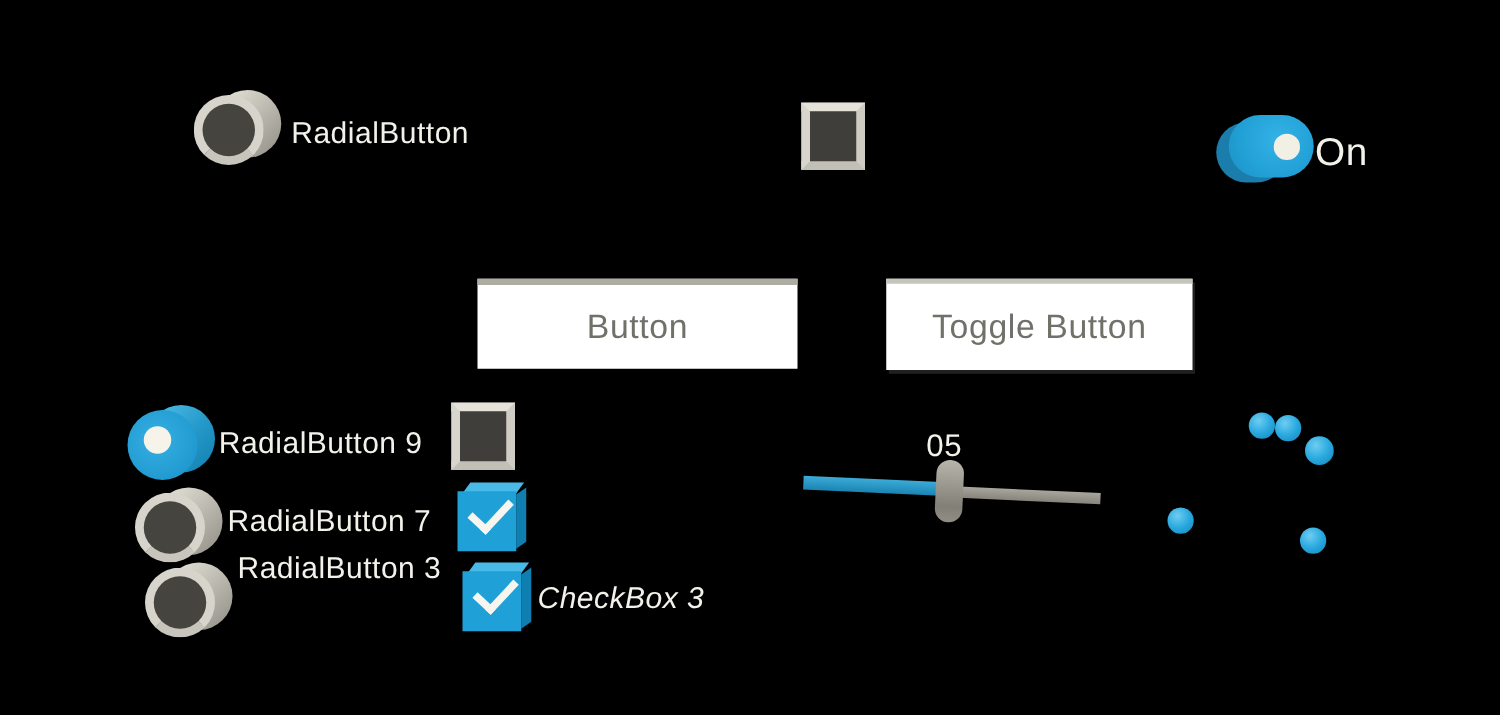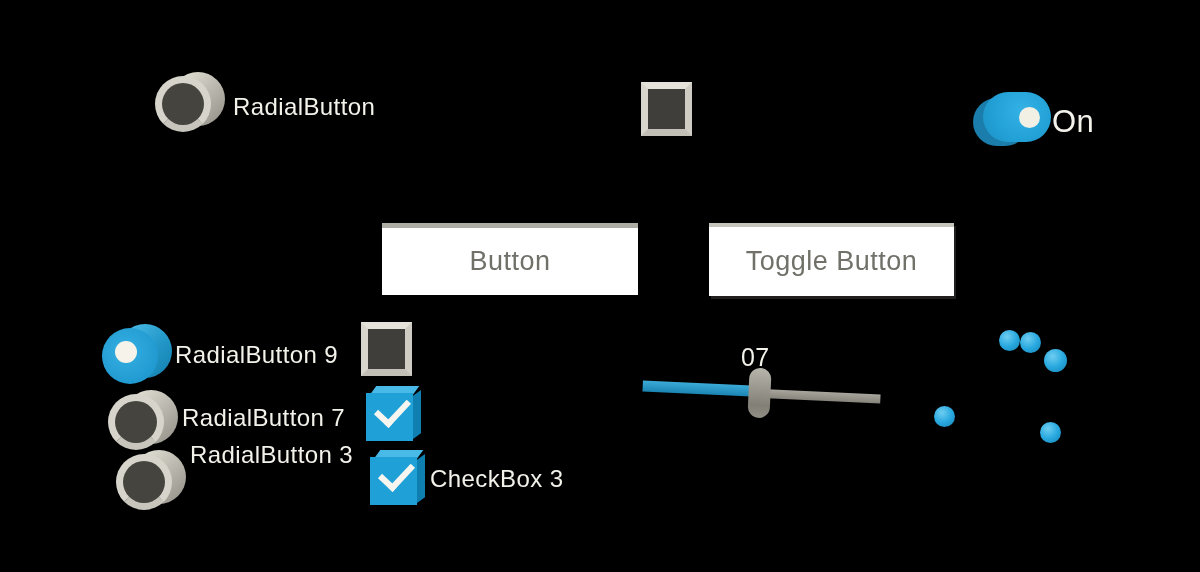--- a/index.html
+++ b/index.html
@@ -122,23 +122,23 @@
     <div class="cube-front"></div>
     <div class="check"></div>
   </div>
 
   <div class="cube" style="left:370px;top:450px;">
     <div class="cube-top"></div>
     <div class="cube-side"></div>
     <div class="cube-front"></div>
     <div class="check"></div>
   </div>
-  <div class="lbl" style="left:430px;top:466px;">CheckBox 3</div>
+  <div class="lbl" style="left:430px;top:466px;font-style:italic;">CheckBox 3</div>
 
-  <div class="lbl slider-value">07</div>
+  <div class="lbl slider-value">05</div>
   <div class="slider-assembly">
     <div class="track-filled"></div>
     <div class="track-rest"></div>
     <div class="thumb"></div>
   </div>
 
   <div class="sphere" style="left:999px;top:330px;"></div>
   <div class="sphere" style="left:1020px;top:332px;"></div>
   <div class="sphere" style="left:1044px;top:349px;width:23px;height:23px;"></div>
   <div class="sphere" style="left:934px;top:406px;"></div>

